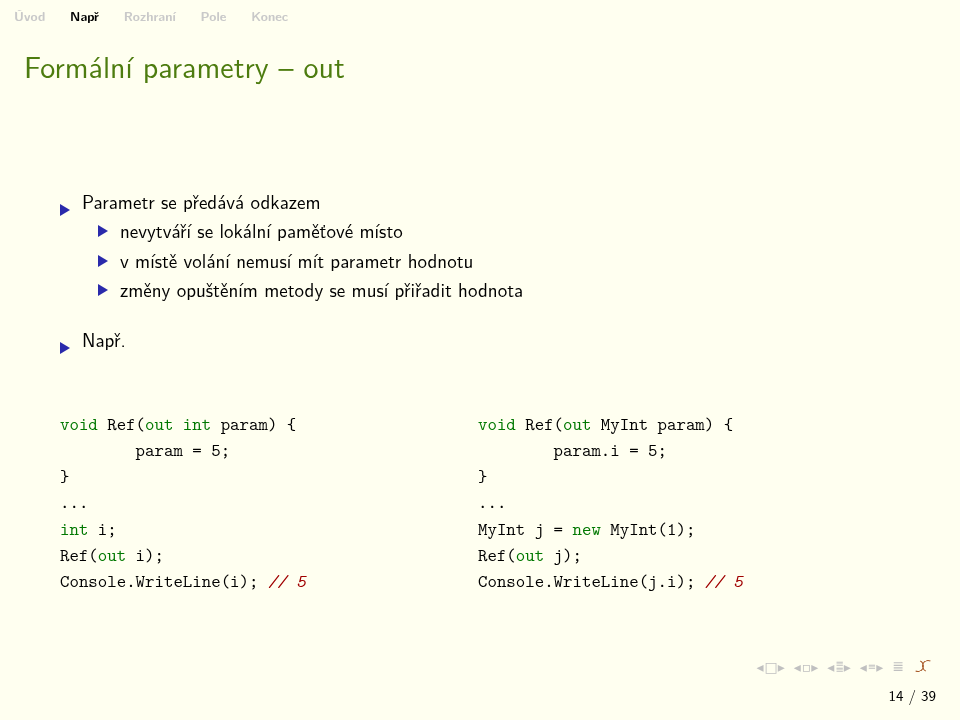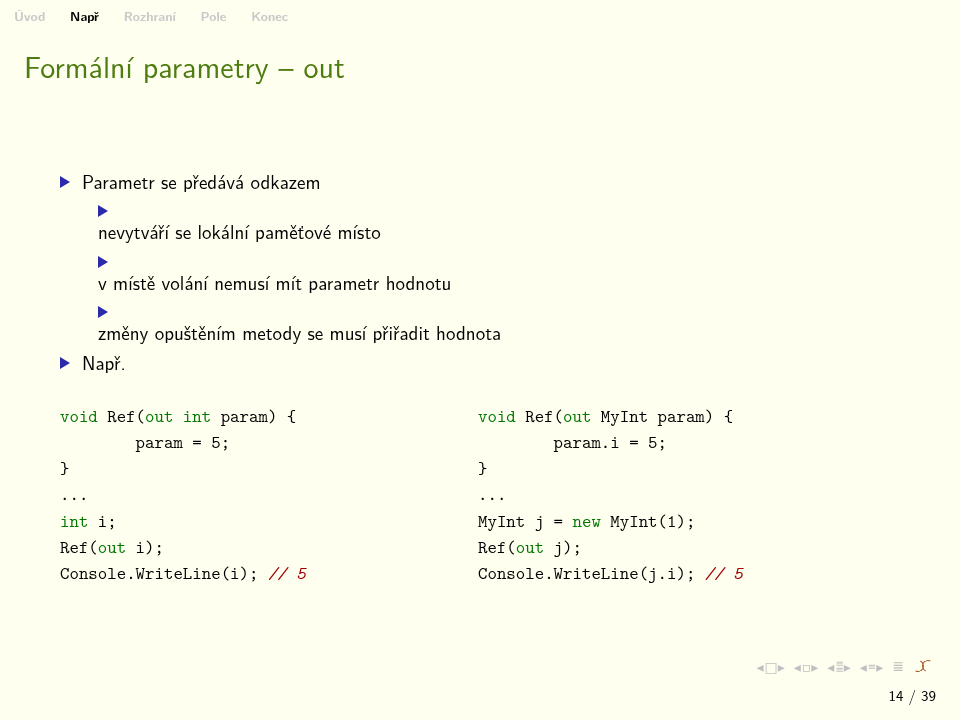--- a/index.html
+++ b/index.html
@@ -24,41 +24,41 @@
     font-size: 30px;
     padding: 14px 24px 8px 24px;
     font-weight: normal;
   }
   .content {
     padding: 72px 60px 0 60px;
     font-size: 19px;
     color: #000;
     line-height: 1.55;
   }
-  .b1 { display: flex; align-items: flex-start; }
-  .b2 { display: flex; align-items: flex-start; padding-left: 38px; flex-direction: column; }
+  .b1 { display: flex; align-items: flex-end; margin-top: 20px; }
+  .b2 { display: flex; align-items: flex-start; padding-left: 38px; }
   .tri {
     display: inline-block;
     width: 0; height: 0;
     border-top: 6px solid transparent;
     border-bottom: 6px solid transparent;
     border-left: 10px solid #2a2aab;
     margin-right: 12px;
     margin-top: 9px;
     flex-shrink: 0;
   }
   .code-row {
     display: flex;
     margin-top: 26px;
     font-family: "Latin Modern Mono", "Courier New", monospace;
     font-size: 18px;
     line-height: 1.45;
     white-space: pre;
   }
-  .code-col { flex: 1; }
+  .code-col { flex: 1; margin-top: 31px; }
   .code-colL { padding-left: 0; }
   .code-colR { padding-left: 0; margin-left: -4px; }
   .kw { color: #007800; }
   .cm { color: #a00000; font-style: italic; }
   .footer-nav {
     position: absolute;
     right: 24px;
     bottom: 44px;
     font-size: 14px;
     display: flex;

